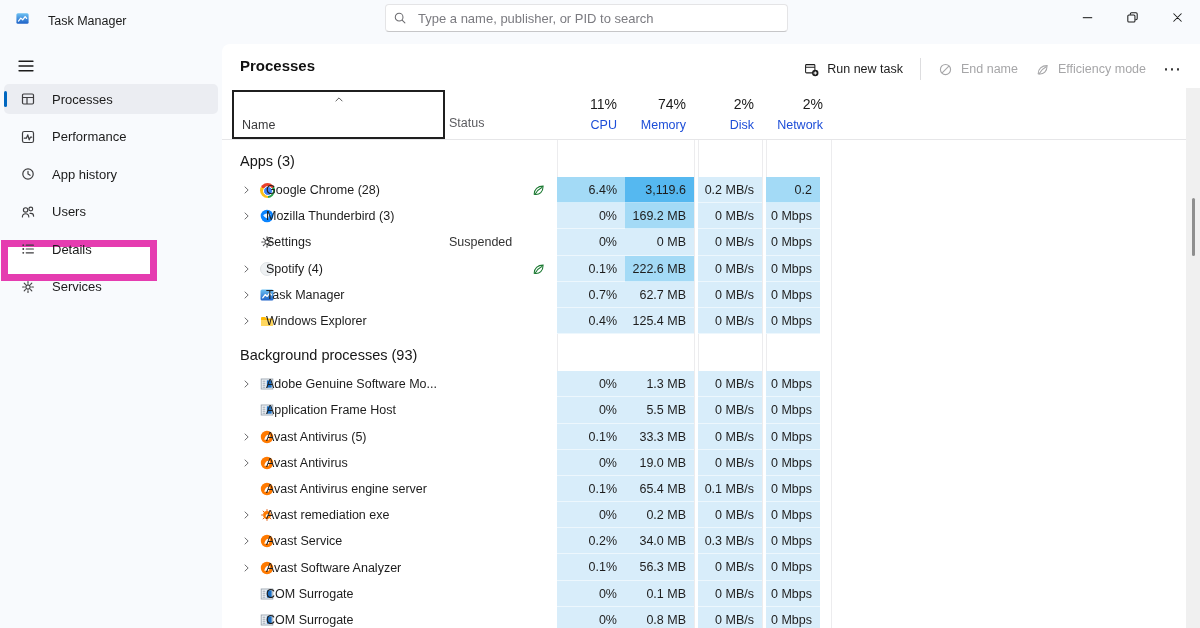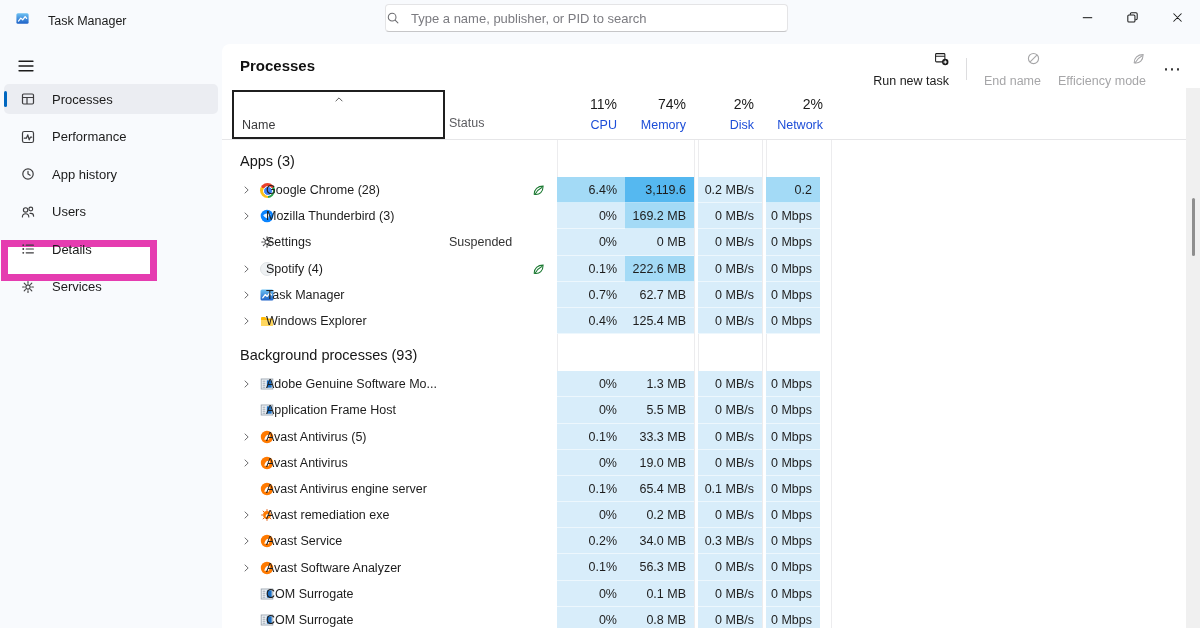--- a/index.html
+++ b/index.html
@@ -11,21 +11,21 @@
   }
   svg.sym { position:absolute; width:0; height:0; }
 
   
   .titlebar { position:absolute; left:0; top:0; right:0; height:44px; }
   .app-icon { position:absolute; left:14px; top:11px; width:17px; height:15px; }
   .app-title { position:absolute; left:48px; top:14px; font-size:12.5px; color:#1b1b1b; }
   .searchbox {
     position:absolute; left:385px; top:4px; width:403px; height:28px;
     background:#fff; border:1px solid #e4e4e6; border-bottom:1px solid #c6c6c8;
-    border-radius:4px; display:flex; align-items:center; padding:0 0; gap:9px;
+    border-radius:4px; display:flex; align-items:center; padding:0 7px; gap:9px;
   }
   .searchbox svg { width:14px; height:14px; color:#6c6c70; flex:none; }
   .searchbox input {
     border:none; outline:none; background:transparent; flex:1;
     font-family:"Liberation Sans", sans-serif; font-size:13px; color:#333;
   }
   .searchbox input::placeholder { color:#7b7b80; }
   .winctl { position:absolute; right:0; top:0; display:flex; height:34px; }
   .wbtn { width:45px; height:34px; display:flex; align-items:center; justify-content:center; color:#1a1a1a; }
   .wbtn svg { width:15px; height:15px; }
@@ -52,21 +52,21 @@
     background:#fff; border:7px solid var(--pink,#e53cb0); z-index:1;
   }
 
   
   .main {
     position:absolute; left:222px; top:44px; right:0; bottom:0;
     background:#fff; border-top-left-radius:8px; overflow:hidden;
   }
   .page-title { position:absolute; left:18px; top:13px; font-size:15px; font-weight:700; color:#121212; }
   .toolbar { position:absolute; right:18px; top:10px; height:30px; display:flex; align-items:center; gap:17px; font-size:12.5px; }
-  .tbtn { display:flex; align-items:flex-end; gap:8px; color:#1c1c1c; white-space:nowrap;flex-direction:column; }
+  .tbtn { display:flex; align-items:flex-start; gap:8px; color:#1c1c1c; white-space:nowrap; }
   .tbtn svg { width:15px; height:15px; }
   .tbtn.disabled { color:#a6a6a8; }
   .tdivider { width:1px; height:22px; background:#dddddf; }
   .tmore { font-size:18px; color:#2b2b2b; line-height:10px; letter-spacing:1px; }
 
   
   .thead { position:absolute; left:0; top:44px; width:964px; height:52px; border-bottom:1px solid #e6e6e8; background:#fff; z-index:3; }
   .namebox { position:absolute; left:10px; top:2px; width:213px; height:49px; border:2px solid #1f1f1f; background:#fff; }
   .namebox .caret { position:absolute; left:50%; top:1px; transform:translateX(-50%); width:13px; height:13px; color:#4a4a4a; }
   .namebox .nlabel { position:absolute; left:8px; bottom:5px; font-size:12.5px; color:#3a3a3c; }

